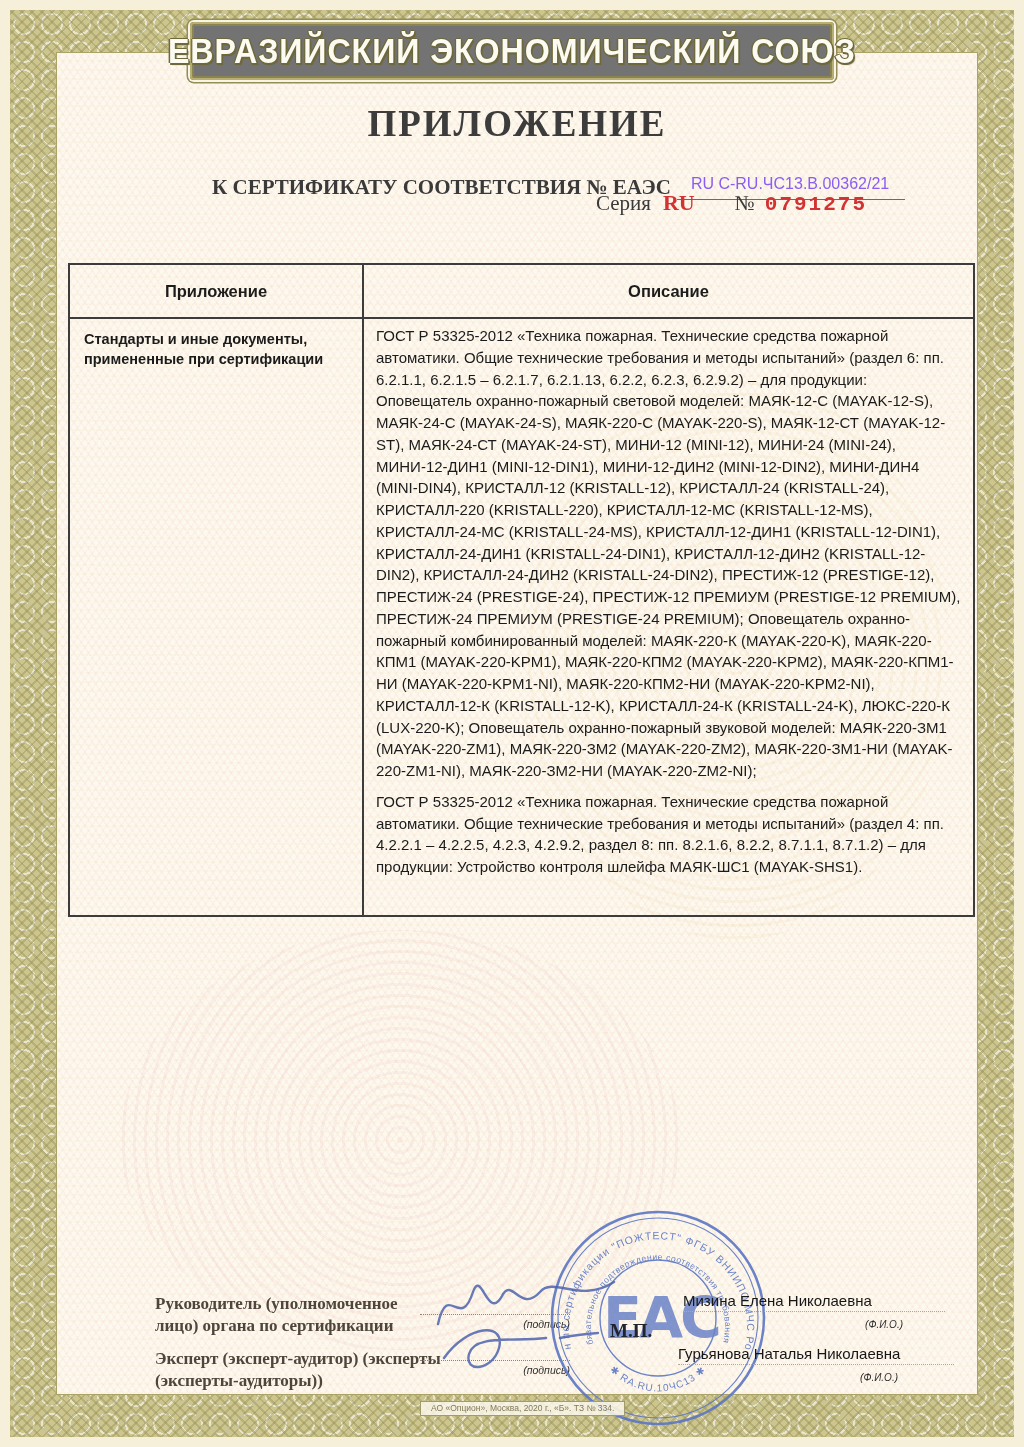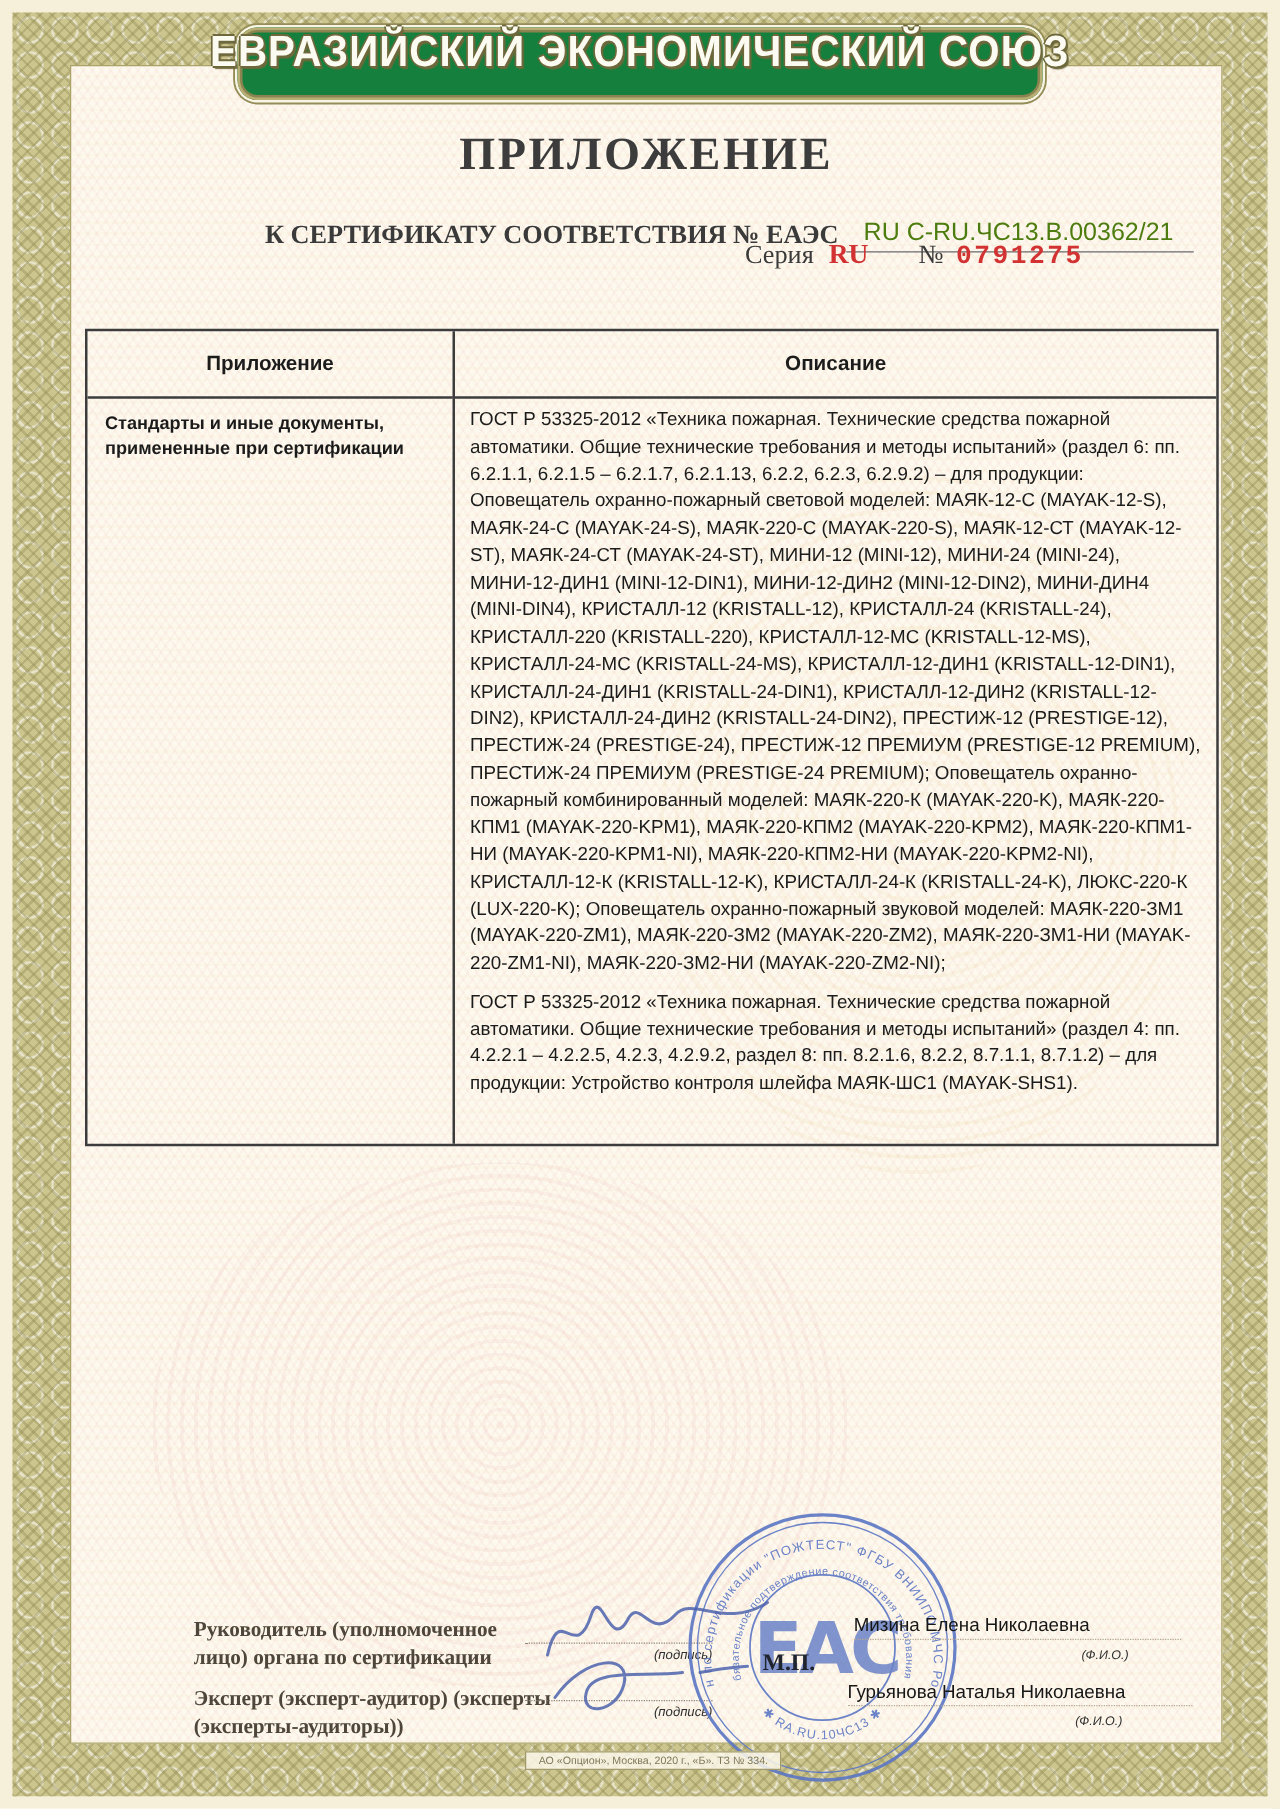--- a/index.html
+++ b/index.html
@@ -17,32 +17,32 @@
     background-image:
       repeating-linear-gradient(55deg, rgba(222,130,130,.055) 0 2px, transparent 2px 6px),
       repeating-linear-gradient(-55deg, rgba(222,130,130,.05) 0 2px, transparent 2px 6px),
       repeating-linear-gradient(0deg, rgba(226,204,96,.05) 0 2px, transparent 2px 9px);}
   .rosette{position:absolute;border-radius:50%;pointer-events:none;}
   .ros1{left:120px;top:930px;width:560px;height:420px;
     background:repeating-radial-gradient(circle, rgba(228,160,160,.10) 0 3px, transparent 3px 11px);}
   .ros2{left:520px;top:380px;width:430px;height:560px;
     background:repeating-radial-gradient(circle, rgba(224,190,110,.09) 0 3px, transparent 3px 12px);}
   
-  .banner{position:absolute;left:190px;top:22px;width:644px;height:58px;background:#15803d;
-    border-radius:16px;display:flex;align-items:flex-start;justify-content:center;
+  .banner{position:absolute;left:190px;top:22px;width:644px;height:58px;background:#737373;
+    border-radius:4px;display:flex;align-items:center;justify-content:center;
     box-shadow:0 0 0 2px #f8f5e4, 0 0 0 3.5px #948d58, inset 0 0 0 2px #b6ae72, inset 0 0 0 4px #8b8450;}
   .banner span{font-weight:700;font-size:35px;letter-spacing:1px;color:#fcfbf1;
     transform:scaleX(.92);white-space:nowrap;
     text-shadow:-1.5px 0 #6e683c,1.5px 0 #6e683c,0 -1.5px #6e683c,0 1.5px #6e683c,2px 2px 1px #6e683c;}
   
   .title{position:absolute;left:56px;width:922px;top:102px;text-align:center;
     font-family:"Liberation Serif",serif;font-weight:700;font-size:37px;letter-spacing:2px;color:#3c3c3c;}
   .certline{position:absolute;left:212px;top:175px;display:flex;}
   .certlabel{font-family:"Liberation Serif",serif;font-weight:700;font-size:21px;color:#3a3a3a;white-space:nowrap;}
-  .certnum{font-size:20px;color:#4d7c0f;border-bottom:1.5px solid #6b6b6b;padding:0 16px 3px 14px;margin-left:6px;white-space:nowrap;}
+  .certnum{font-size:16px;color:#8b5cf6;border-bottom:1.5px solid #6b6b6b;padding:0 16px 3px 14px;margin-left:6px;white-space:nowrap;}
   .seriesline{position:absolute;left:596px;top:190px;display:flex;align-items:baseline;}
   .serieslabel{font-family:"Liberation Serif",serif;font-size:21px;color:#3a3a3a;}
   .seriesval{font-family:"Liberation Serif",serif;font-weight:700;font-size:22px;color:#d23232;margin-left:12px;}
   .numsign{font-family:"Liberation Serif",serif;font-size:21px;color:#3a3a3a;margin-left:40px;}
   .blanknum{font-family:"Liberation Mono","DejaVu Sans Mono",monospace;font-weight:700;font-size:21px;
     color:#d23232;letter-spacing:2px;margin-left:10px;text-align:center;}
   .formtype{position:absolute;left:56px;width:922px;top:223px;text-align:center;font-weight:700;font-size:17px;color:#333;}
   
   .apptable{position:absolute;left:68px;top:263px;width:907px;height:654px;border:2px solid #3c3c3c;
     display:grid;grid-template-columns:292px 1fr;grid-template-rows:54px 1fr;box-sizing:border-box;}

